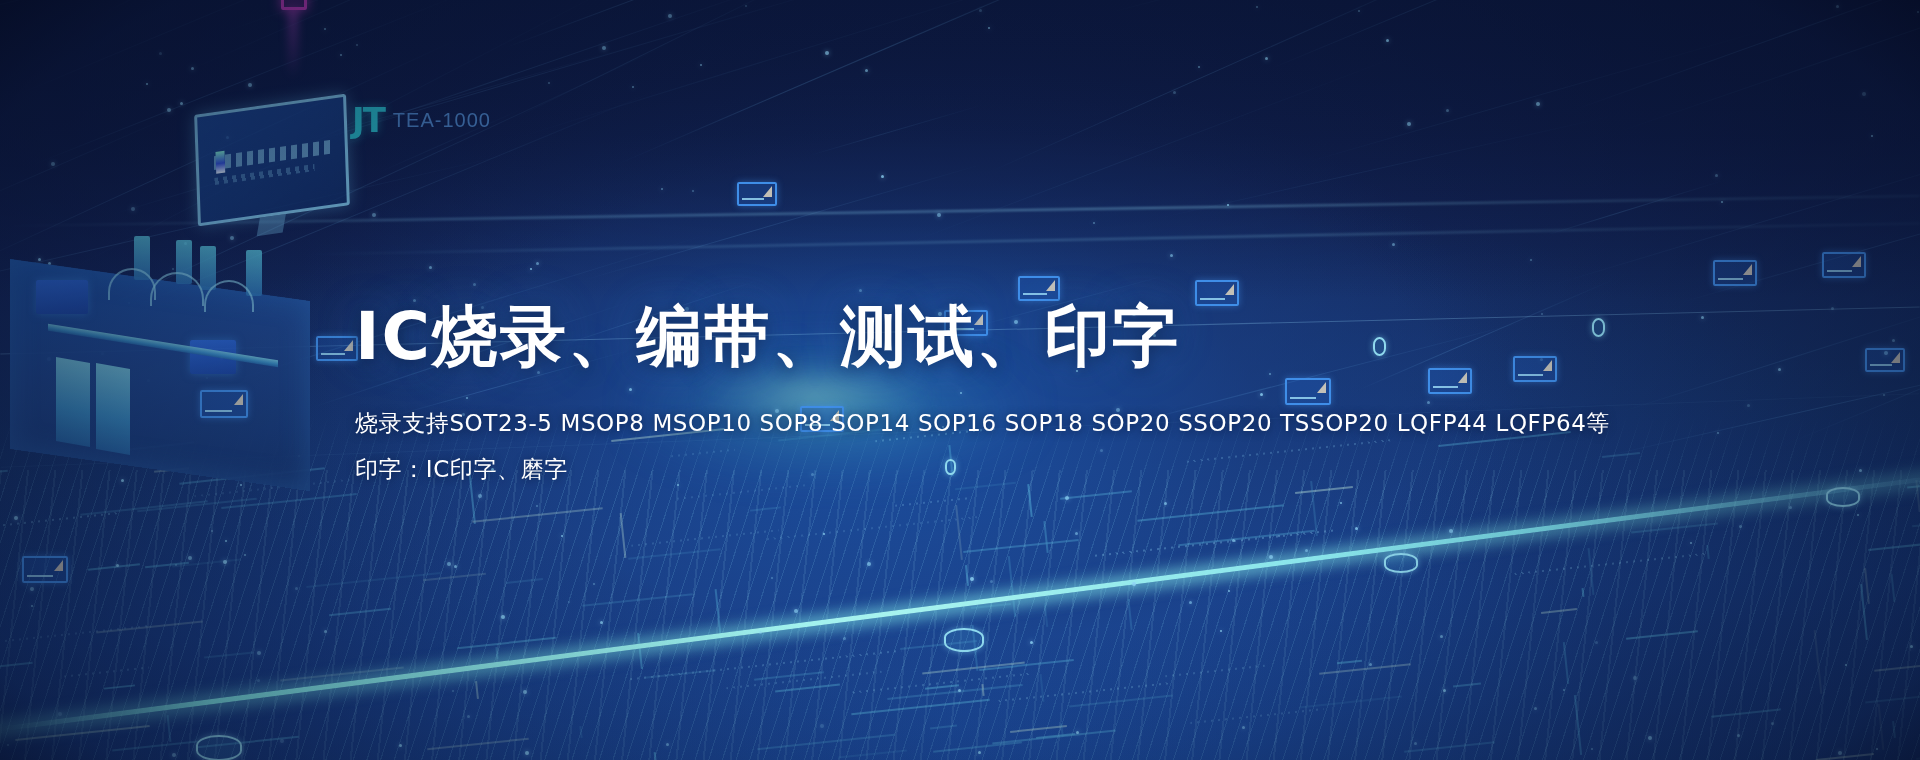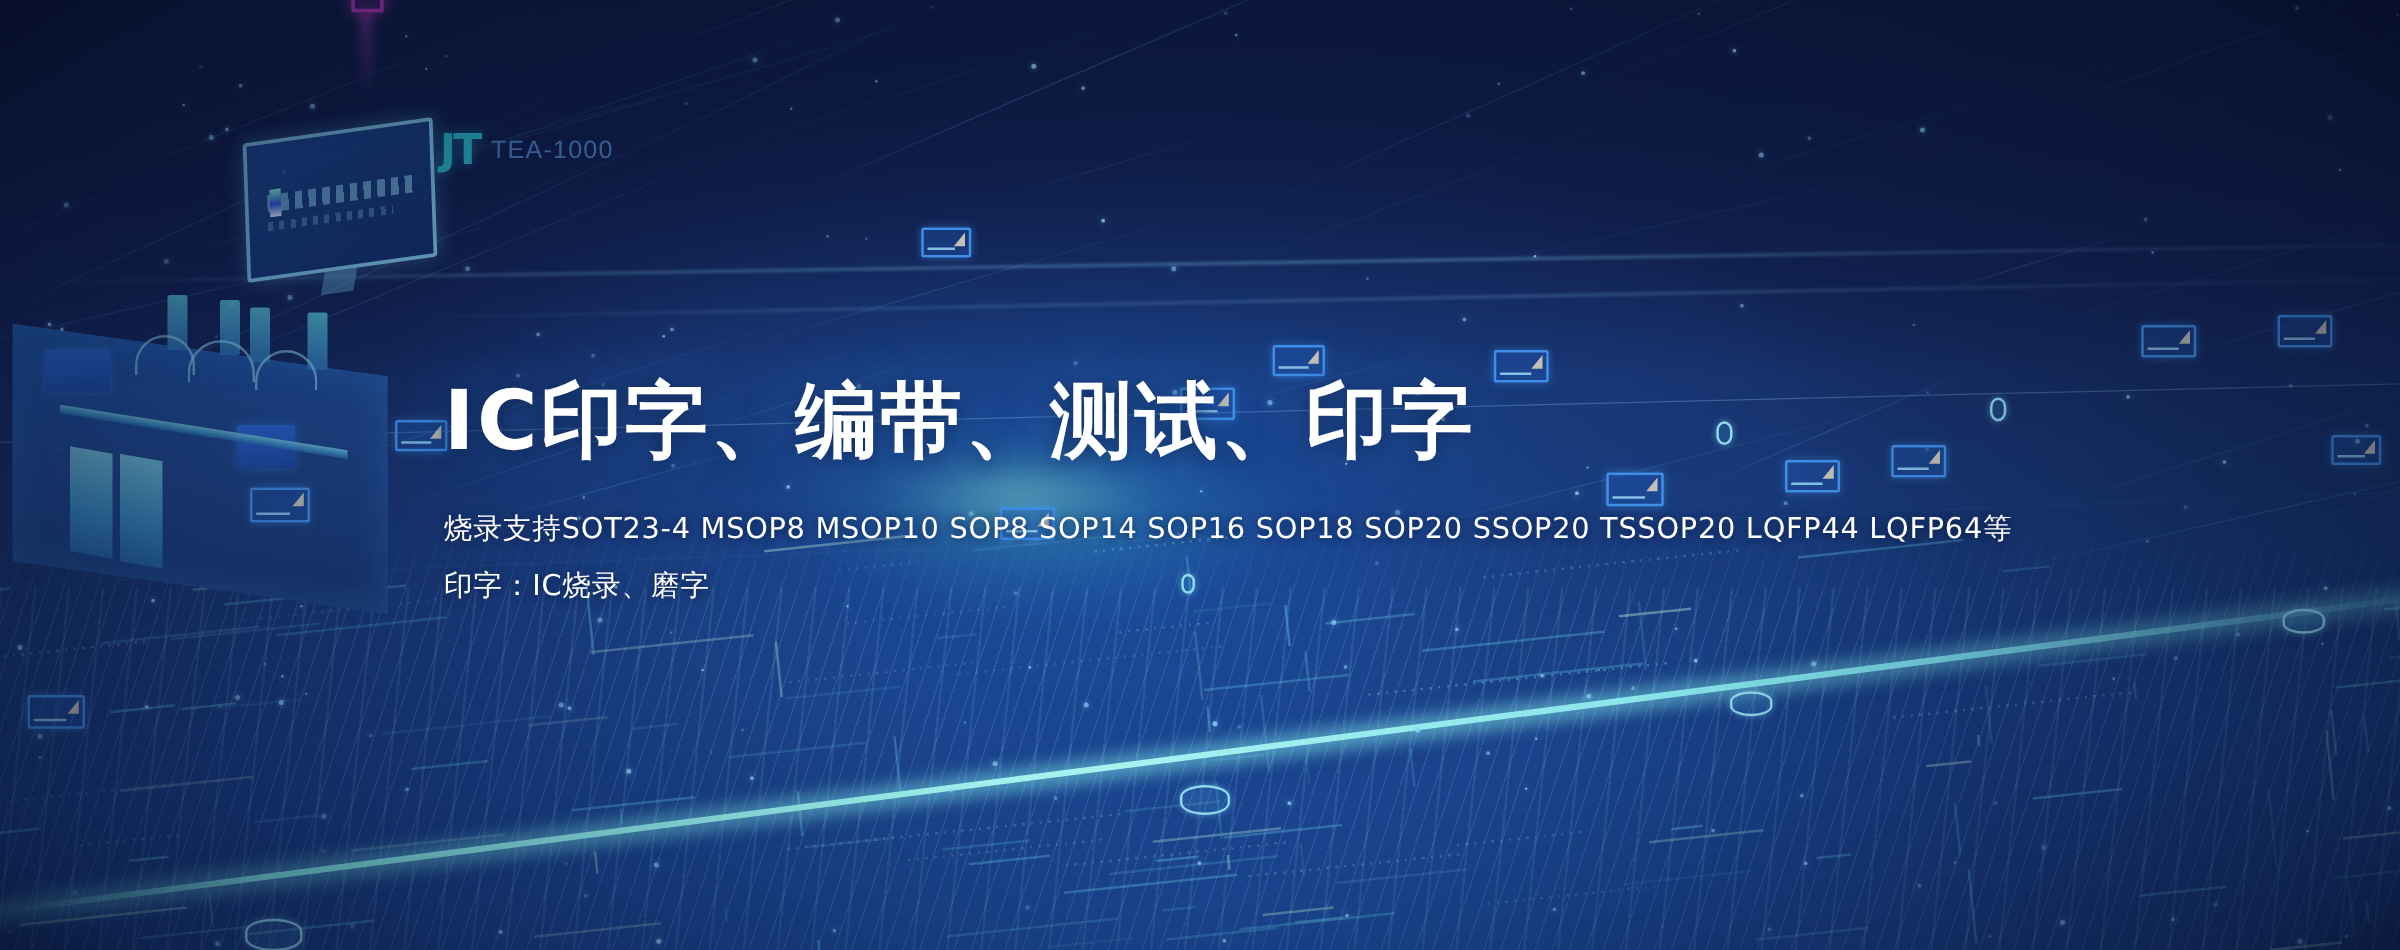--- a/index.html
+++ b/index.html
@@ -622,20 +622,20 @@
   <div class="pill" style="left:1592px;top:318px;width:13px;height:19px;"></div>
   <div class="pill" style="left:945px;top:459px;width:11px;height:16px;"></div>
   <div class="pill" style="left:1384px;top:553px;width:34px;height:20px;"></div>
   <div class="pill" style="left:1826px;top:487px;width:34px;height:20px;"></div>
   <div class="pill" style="left:944px;top:628px;width:40px;height:24px;"></div>
   <div class="pill" style="left:196px;top:735px;width:46px;height:26px;"></div>
 
   <div class="bg-vignette"></div>
 
   <div class="content">
-    <h1 class="headline">IC印字、编带、测试、印字</h1>
+    <h1 class="headline">IC烧录、编带、测试、印字</h1>
     <ul class="sublist">
-      <li>烧录支持SOT23-4  MSOP8  MSOP10  SOP8  SOP14  SOP16  SOP18  SOP20  SSOP20  TSSOP20  LQFP44  LQFP64等</li>
-      <li>印字：IC烧录、磨字</li>
+      <li>烧录支持SOT23-5  MSOP8  MSOP10  SOP8  SOP14  SOP16  SOP18  SOP20  SSOP20  TSSOP20  LQFP44  LQFP64等</li>
+      <li>印字：IC印字、磨字</li>
     </ul>
   </div>
 
 </div>
 
 </body></html>

